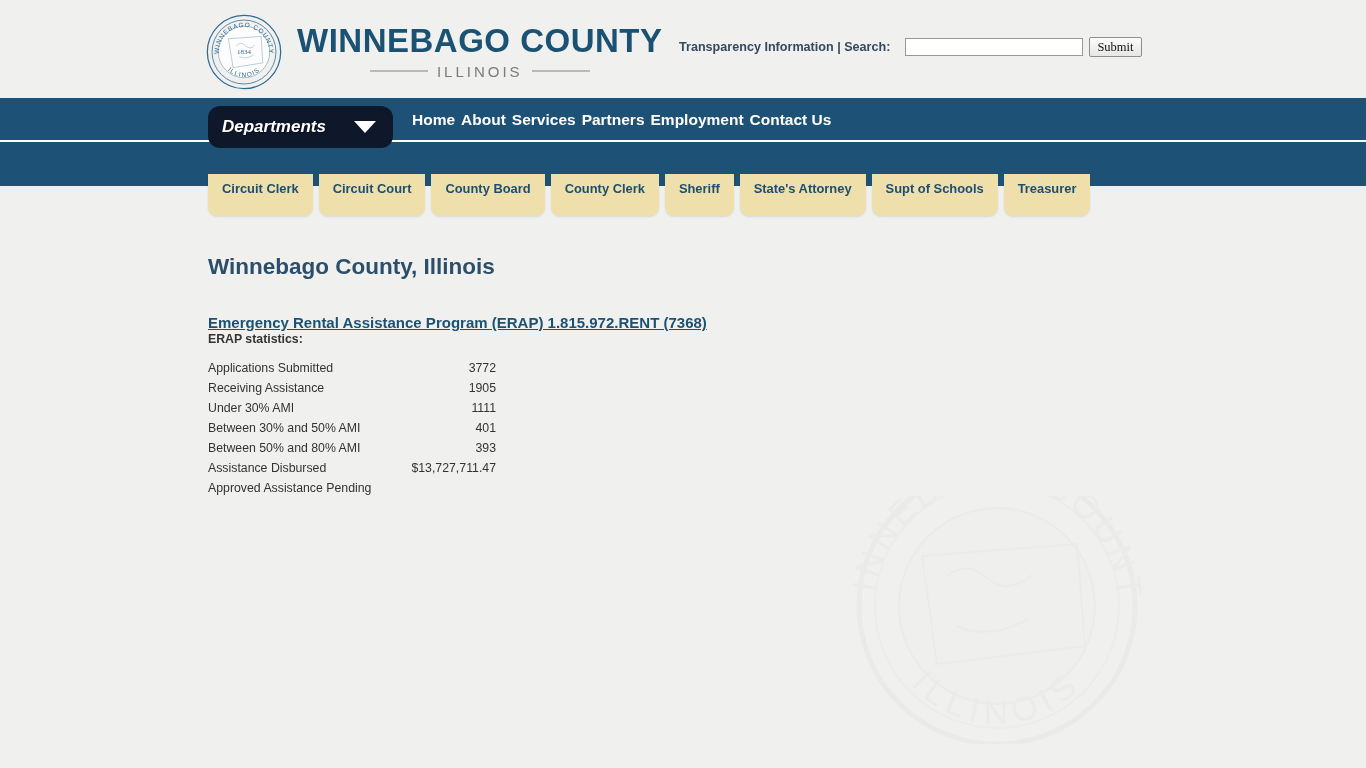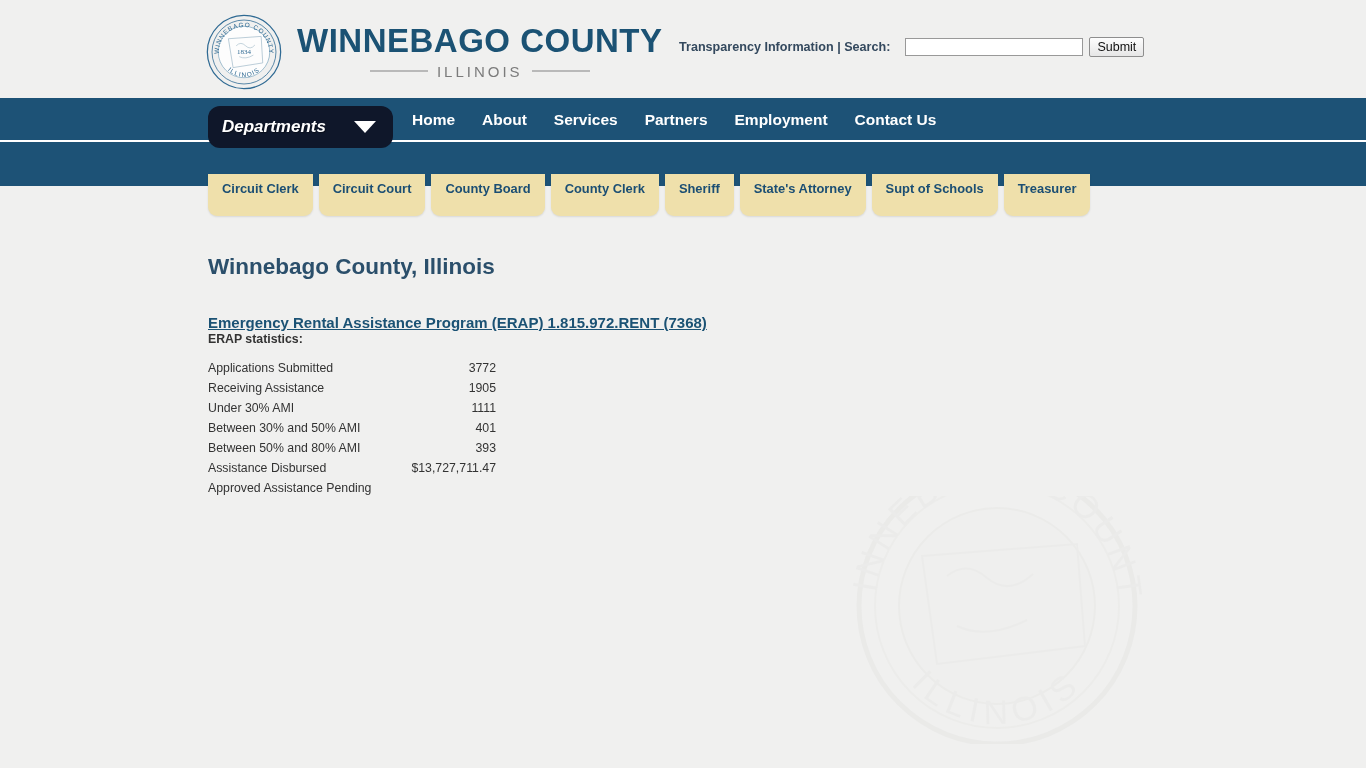--- a/index.html
+++ b/index.html
@@ -81,21 +81,21 @@
   }
   .submit-btn {
     margin-left: 6px;
     height: 20px;
     padding: 0 7px;
     font-size: 12.5px;
     border: 1px solid #8e8e8e;
     border-radius: 2px;
     background: linear-gradient(#fdfdfd, #e6e6e6);
     color: #111;
-    font-family: Liberation Sans, sans-serif;
+    font-family: Liberation Serif, serif;
     cursor: pointer;
   }
 
   
   .navbar {
     position: relative;
     height: 44px;
     background: #1d5276;
     border-bottom: 2px solid #ffffff;
   }
@@ -103,21 +103,21 @@
     position: relative;
     height: 44px;
     background: #1d5276;
   }
   .nav-links {
     position: absolute;
     left: 412px; top: 0;
     height: 44px;
     display: flex;
     align-items: center;
-    gap: 27px;
+    gap: 6px;
   }
   .nav-link {
     color: #ffffff;
     font-size: 15.5px;
     font-weight: bold;
     text-decoration: none;
     white-space: nowrap;
     cursor: pointer;
   }
 

